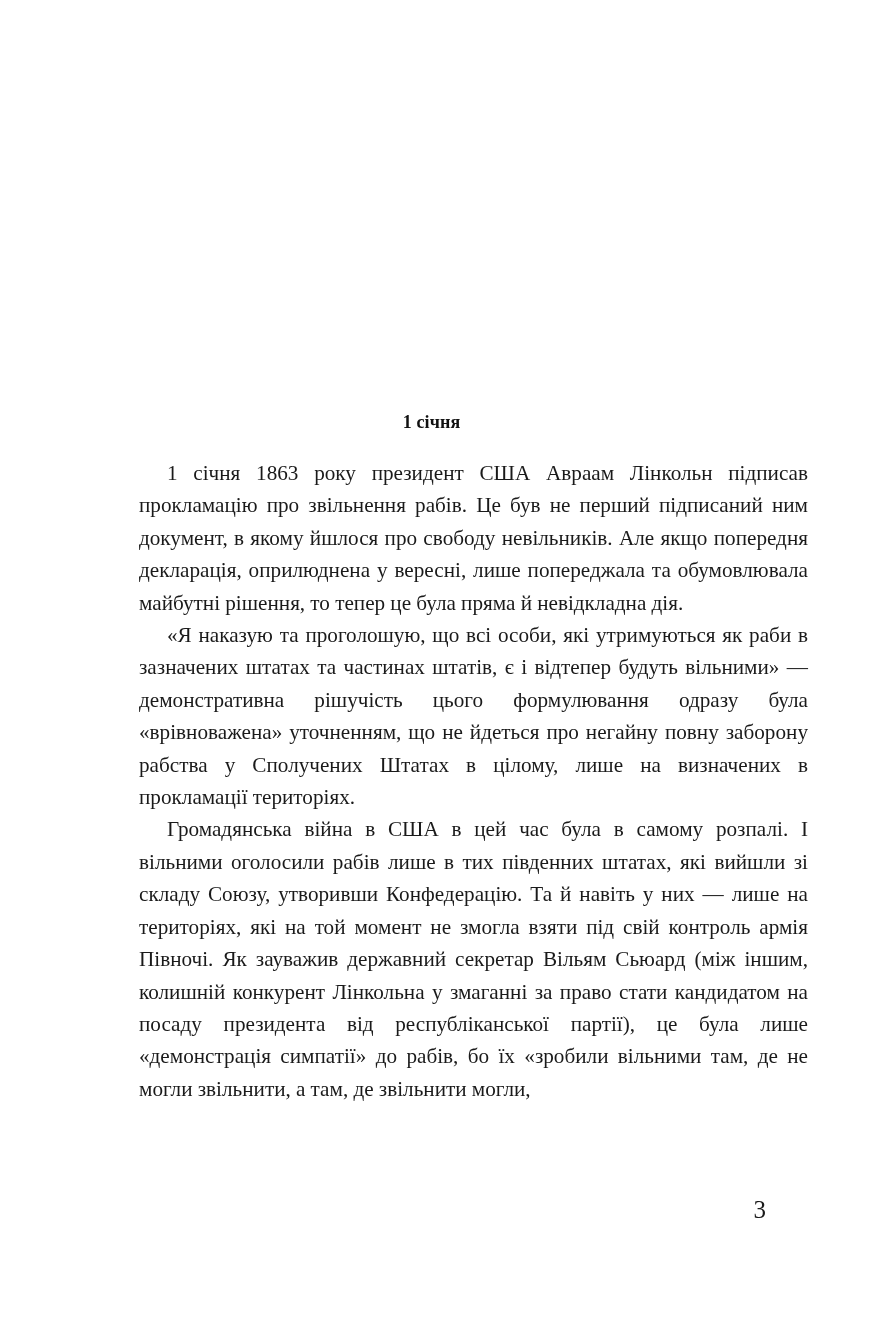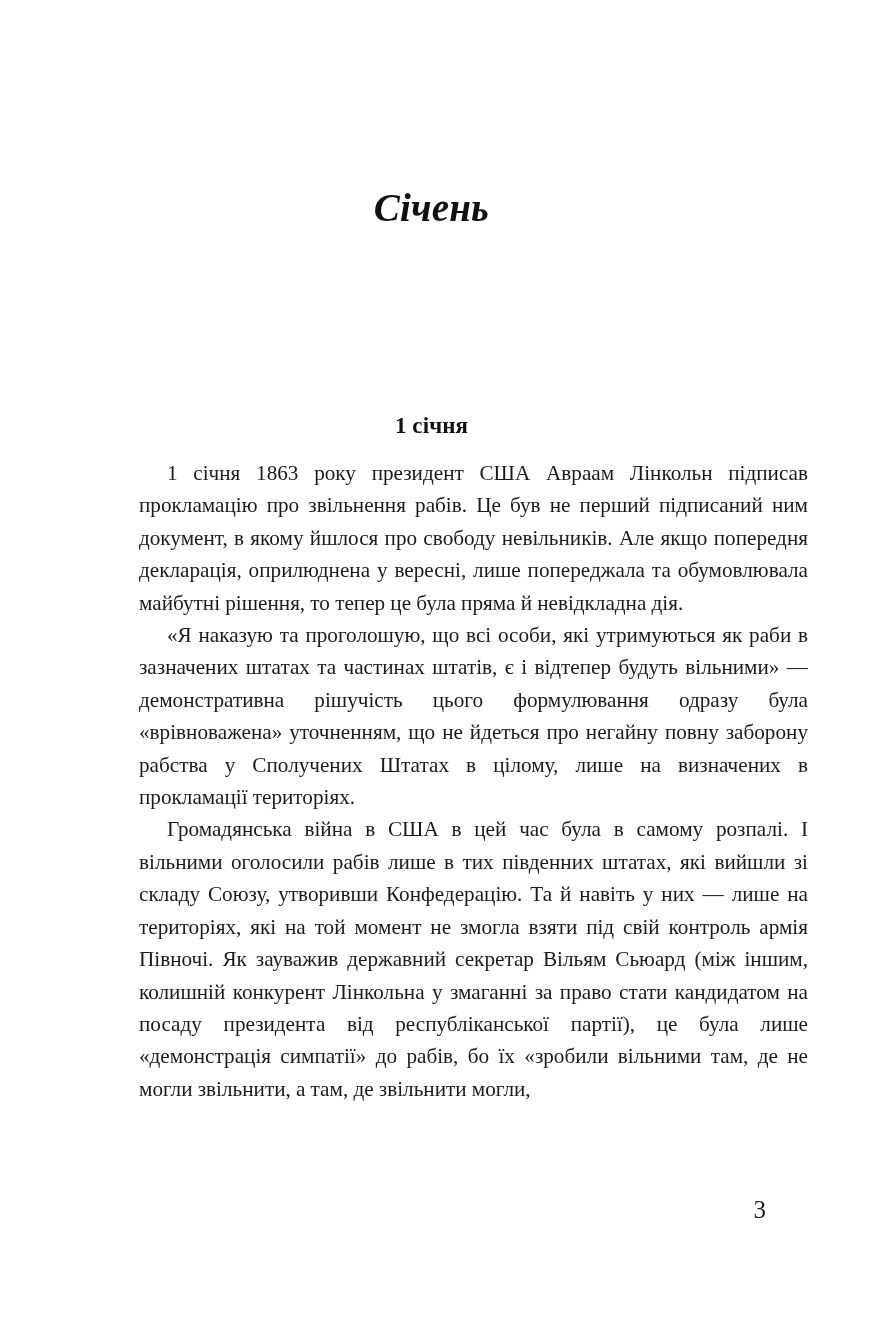--- a/index.html
+++ b/index.html
@@ -51,21 +51,21 @@
     color: #101010;
   }
 
   
   .day-heading {
     position: absolute;
     left: 0;
     top: 392px;
     width: 669px;
     text-align: center;
-    font-size: 23px;
+    font-size: 18px;
     line-height: 30px;
     font-weight: 700;
     font-style: normal;
     letter-spacing: 0.1px;
     color: #111111;
   }
 
   
   .body-text {
     position: absolute;
@@ -105,21 +105,20 @@
     font-weight: 400;
     color: #1a1a1a;
   }
 </style>
 </head>
 <body>
 
 <div class="page">
   <div class="content">
 
-    <h1 class="chapter-title">Січень</h1>
 
     <h2 class="day-heading">1 січня</h2>
 
     <div class="body-text">
       <p>1 січня 1863 року президент США Авраам Лінкольн під­писав прокламацію про звільнення рабів. Це був не перший підписаний ним документ, в якому йшлося про свободу не­вільників. Але якщо попередня декларація, оприлюднена у ве­ресні, лише попереджала та обумовлювала майбутні рішення, то тепер це була пряма й невідкладна дія.</p>
       <p>«Я наказую та проголошую, що всі особи, які утримуються як раби в зазначених штатах та частинах штатів, є і відтепер бу­дуть вільними» — демонстративна рішучість цього формулю­вання одразу була «врівноважена» уточненням, що не йдеться про негайну повну заборону рабства у Сполучених Штатах в цілому, лише на визначених в прокламації територіях.</p>
       <p class="continues">Громадянська війна в США в цей час була в самому роз­палі. І вільними оголосили рабів лише в тих південних шта­тах, які вийшли зі складу Союзу, утворивши Конфедерацію. Та й навіть у них — лише на територіях, які на той момент не змогла взяти під свій контроль армія Півночі. Як зауважив державний секретар Вільям Сьюард (між іншим, колишній конкурент Лінкольна у змаганні за право стати кандидатом на посаду президента від республіканської партії), це була лише «демонстрація симпатії» до рабів, бо їх «зробили віль­ними там, де не могли звільнити, а там, де звільнити могли,</p>
     </div>
 
     <div class="folio">3</div>

